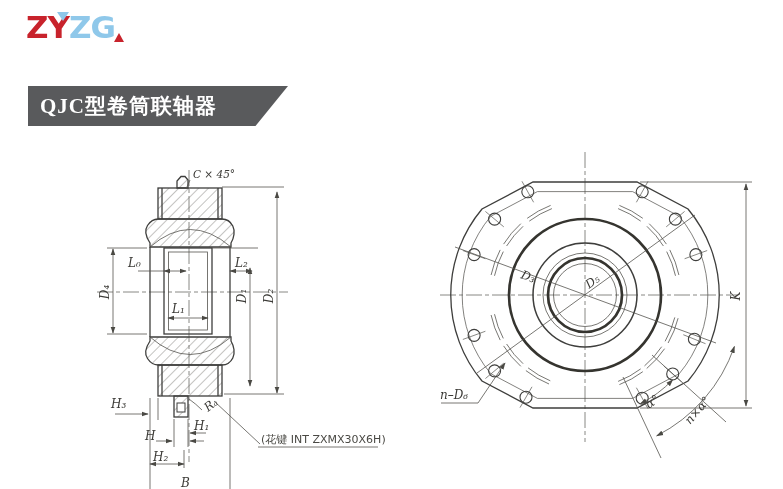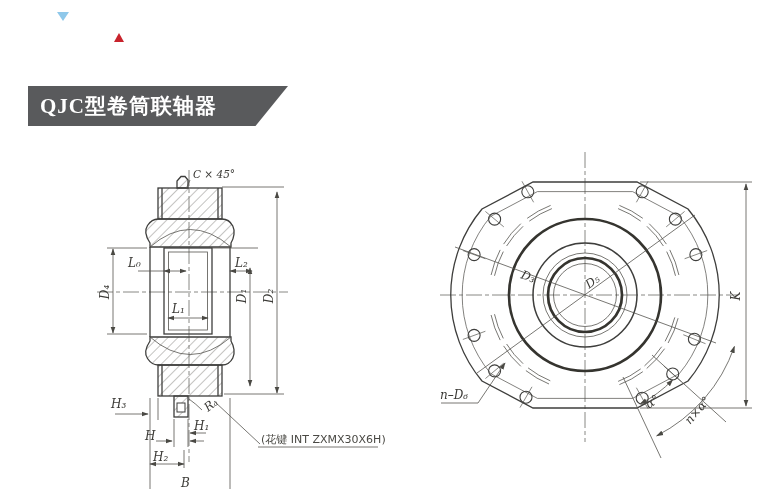--- a/index.html
+++ b/index.html
@@ -30,20 +30,21 @@
   .med{stroke:#3e3e3c;stroke-width:1.5;fill:none;}
   .cl{stroke:#6a6a66;stroke-width:0.8;fill:none;stroke-dasharray:16 3 4 3;}
   .dim{font:italic 12px "DejaVu Serif","DejaVu Sans",serif;fill:#3b3a36;}
   .dims{font:italic 10.5px "DejaVu Serif","DejaVu Sans",serif;fill:#3b3a36;}
   .note{font:11px "DejaVu Sans","Liberation Sans",sans-serif;fill:#4a4944;}
 </style>
 </head>
 <body>
 
 <div class="logo">
+  <span class="txt"><span class="red">ZY</span><span class="blue">ZG</span></span>
   <div class="tri tri-blue"></div>
   <div class="tri tri-red"></div>
 </div>
 
 <div class="banner">
   <span>QJC型卷筒联轴器</span>
 </div>
 
 <svg width="783" height="489" viewBox="0 0 783 489">
   <defs>

